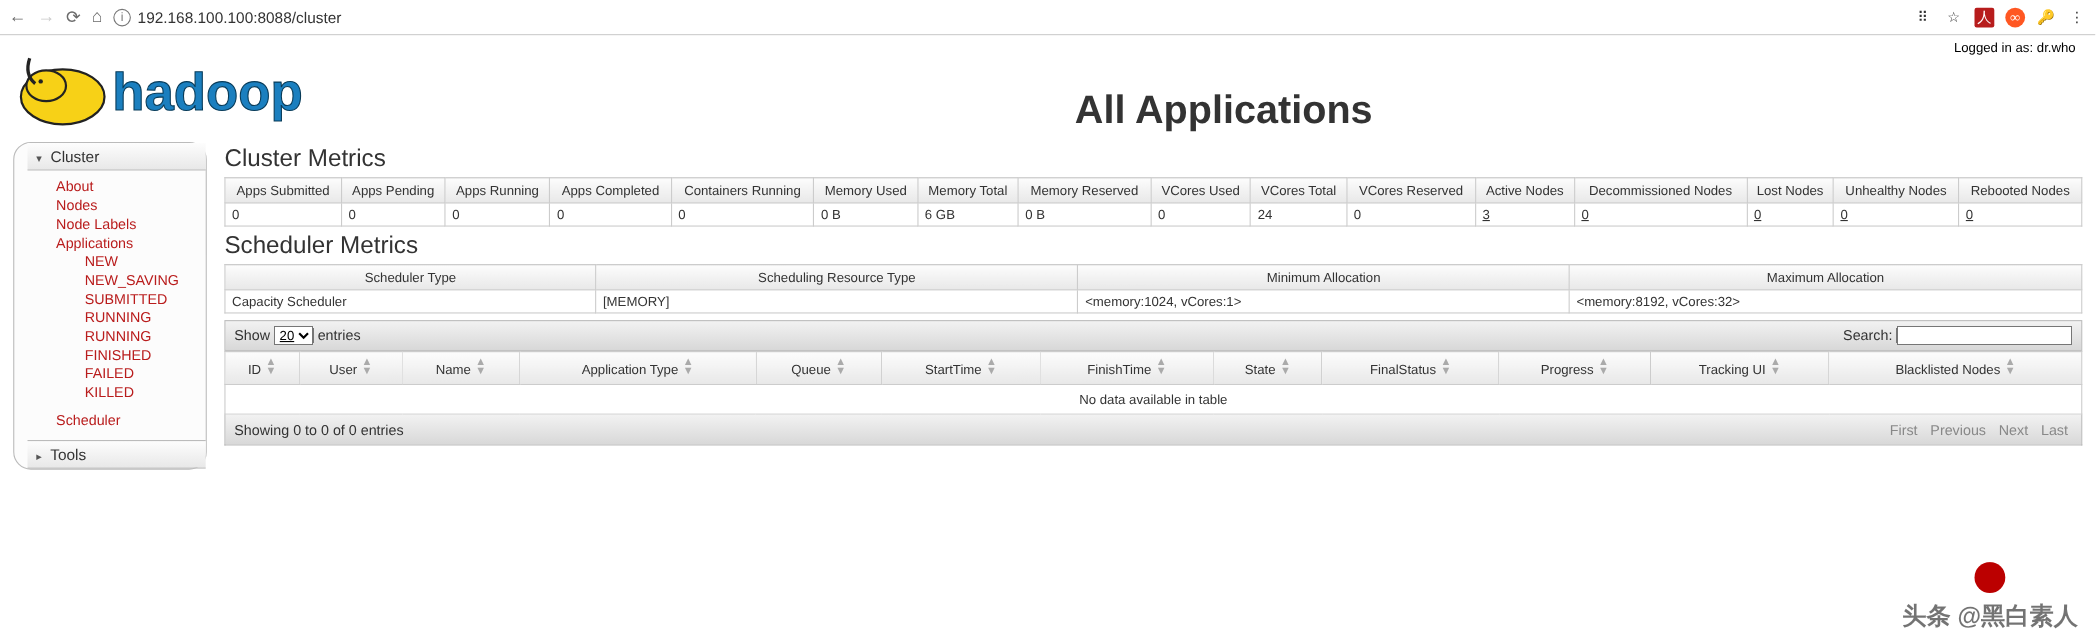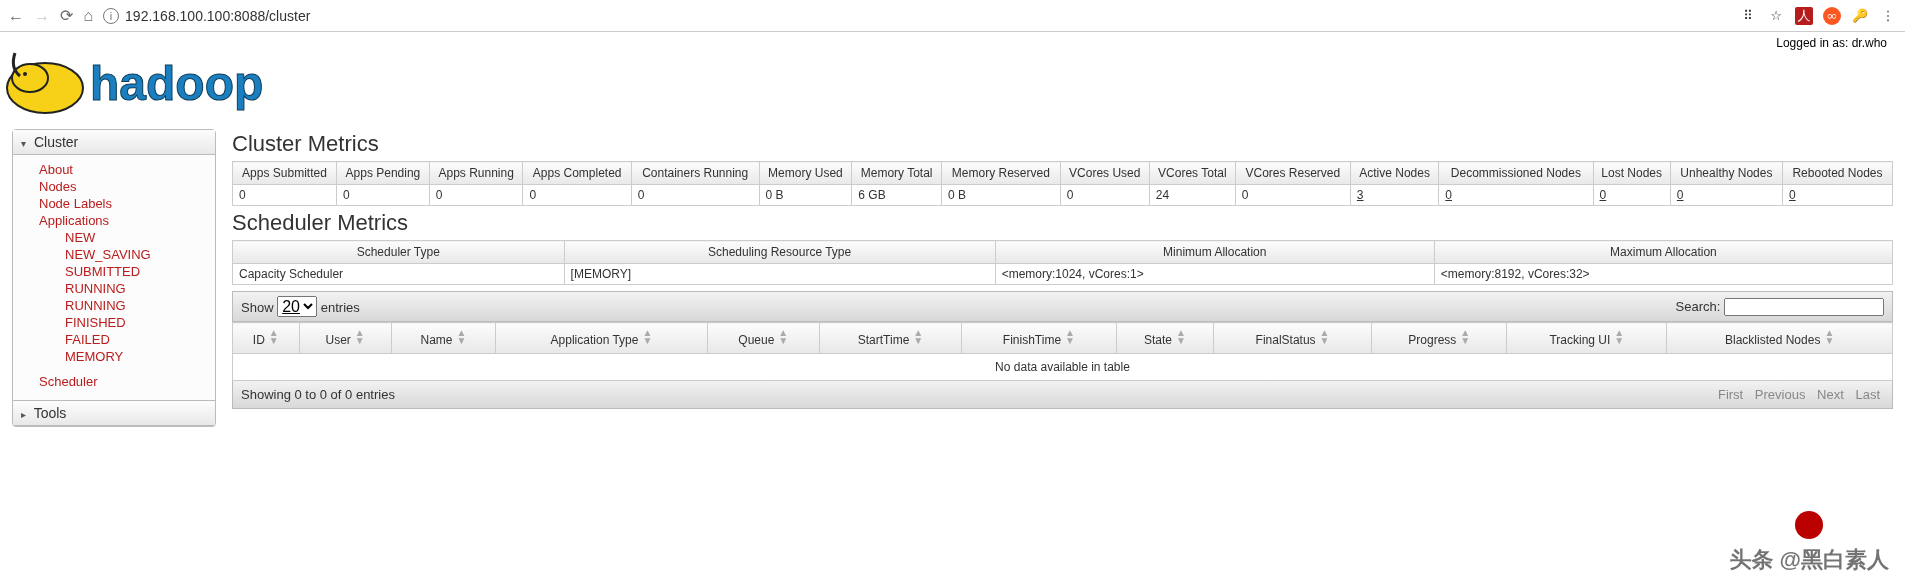--- a/index.html
+++ b/index.html
@@ -7,46 +7,46 @@
 
 .browser-bar { height: 32px; background: #fff; border-bottom: 1px solid #ccc; display: flex; align-items: center; padding: 0 8px; }
 .browser-bar .nav-icons { display: flex; align-items: center; gap: 10px; color: #6b6b6b; font-size: 16px; }
 .browser-bar .url-box { flex: 1; margin: 0 10px; display: flex; align-items: center; font-size: 14px; color: #333; }
 .browser-bar .url-box .info-icon { display:inline-flex;align-items:center;justify-content:center;width:16px;height:16px;border:1px solid #777;border-radius:50%;font-size:11px;color:#777;margin-right:6px; }
 .browser-bar .ext-icons { display:flex; align-items:center; gap:10px; }
 .ia16{width:18px;height:18px;display:inline-flex;align-items:center;justify-content:center;font-size:13px;}
 .i-red{background:#b71c1c;color:#fff;border-radius:2px;}
 .i-orange{background:#ff5722;color:#fff;border-radius:50%;font-family:serif;}
 
-.header { display: flex; align-items: flex-end; padding: 6px 12px 0 0; position: relative; }
+.header { display: flex; align-items: flex-end; padding: 6px 12px 0 12px; position: relative; }
 .login-info { position: absolute; right: 18px; top: 4px; font-size: 12px; color: #000; }
 .logo-wrap { width: 320px; }
 .hadoop-logo { width: 300px; height: 80px; }
 .page-title { flex:1; text-align:center; font-size:36px; font-weight:bold; color:#333; padding-top:22px; }
 
 .content { display:flex; padding: 8px 12px; gap: 16px; align-items:flex-start; }
 
-.sidebar { width: 204px; border:1px solid #bbb; border-radius:4px; background:#fcfcfc; }
+.sidebar { width: 176px; border:1px solid #bbb; border-radius:16px; background:#fcfcfc;padding-left:12px; }
 .side-sec-h { background:linear-gradient(#fdfdfd,#e8e8e8); border-bottom:1px solid #bbb; padding:4px 8px; font-size:14px; cursor:pointer; }
 .side-sec-h:not(:first-child){ border-top:1px solid #bbb; }
 .side-tri { font-size:10px; display:inline-block; margin-right:4px; color:#555;}
 .side-body { padding: 6px 0 10px 0; }
 .side-body a { display:block; color:#b91c1c; padding:1px 0 1px 26px; font-size:13px; }
 .side-body a.lvl2 { padding-left:52px; }
 
 .main { flex:1; min-width:0; }
 .sec-title { font-size:22px; color:#333; margin: 2px 0 4px 0; font-weight:normal; }
 
 table.metrics { width:100%; border-collapse:collapse; font-size:12px; }
 table.metrics th { background:linear-gradient(#fcfcfc,#e8e8e8); border:1px solid #ccc; padding:4px 4px; font-weight:normal; color:#333; text-align:center; }
 table.metrics td { border:1px solid #ccc; padding:3px 6px; }
 table.metrics td a { color:#333; text-decoration:underline; }
 
 .dt-controls { background:linear-gradient(#f2f2f2,#d8d8d8); border:1px solid #bbb; padding:4px 8px; display:flex; align-items:center; justify-content:space-between; margin-top:6px; }
-.dt-controls select { font-size:16px;text-decoration:underline; }
+.dt-controls select { font-size:12px;text-decoration:underline; }
 .dt-controls input[type=text] { font-size:12px; width:160px; }
 
 table.apps { width:100%; border-collapse:collapse; font-size:12px; }
 table.apps th { background:linear-gradient(#fcfcfc,#e8e8e8); border:1px solid #ccc; padding:6px 4px; font-weight:normal; color:#333; text-align:center; position:relative; }
 .sort-arrows { color:#aaa; font-size:10px; line-height:8px; display:inline-block; margin-left:4px; }
 table.apps td.empty { text-align:center; padding:6px; border:1px solid #ccc; }
 
 .dt-footer { background:linear-gradient(#f2f2f2,#d8d8d8); border:1px solid #bbb; border-top:none; padding:6px 8px; display:flex; align-items:center; justify-content:space-between; font-size:13px; }
 .dt-footer .pager span { color:#888; margin:0 4px; }
 
@@ -81,20 +81,21 @@
   <div class="login-info">Logged in as: dr.who</div>
   <div class="logo-wrap">
     <svg class="hadoop-logo" viewBox="0 0 300 80">
       <ellipse cx="45" cy="50" rx="38" ry="25" fill="#f7d117" stroke="#222" stroke-width="2"></ellipse>
       <ellipse cx="30" cy="40" rx="18" ry="14" fill="#f7d117" stroke="#222" stroke-width="2"></ellipse>
       <circle cx="25" cy="36" r="2" fill="#222"></circle>
       <path d="M15 15 Q10 30 20 38" stroke="#222" stroke-width="3" fill="none"></path>
       <text x="90" y="62" font-family="Arial Black, Arial" font-size="48" font-weight="900" fill="#1b7fbf" stroke="#083a57" stroke-width="1">hadoop</text>
     </svg>
   </div>
+  <div class="page-title">All Applications</div>
 </div>
 
 <div class="content">
 
   <div class="sidebar">
     <div class="side-sec-h">
       <span class="side-tri">▾</span>
       <span>Cluster</span>
     </div>
     <div class="side-body">
@@ -102,21 +103,21 @@
       <a>Nodes</a>
       <a>Node Labels</a>
       <a>Applications</a>
       <a class="lvl2">NEW</a>
       <a class="lvl2">NEW_SAVING</a>
       <a class="lvl2">SUBMITTED</a>
       <a class="lvl2">RUNNING</a>
       <a class="lvl2">RUNNING</a>
       <a class="lvl2">FINISHED</a>
       <a class="lvl2">FAILED</a>
-      <a class="lvl2">MEMORY</a>
+      <a class="lvl2">KILLED</a>
       <a style="margin-top:8px;">Scheduler</a>
     </div>
     <div class="side-sec-h">
       <span class="side-tri">▸</span>
       <span>Tools</span>
     </div>
   </div>
 
   <div class="main">
 

